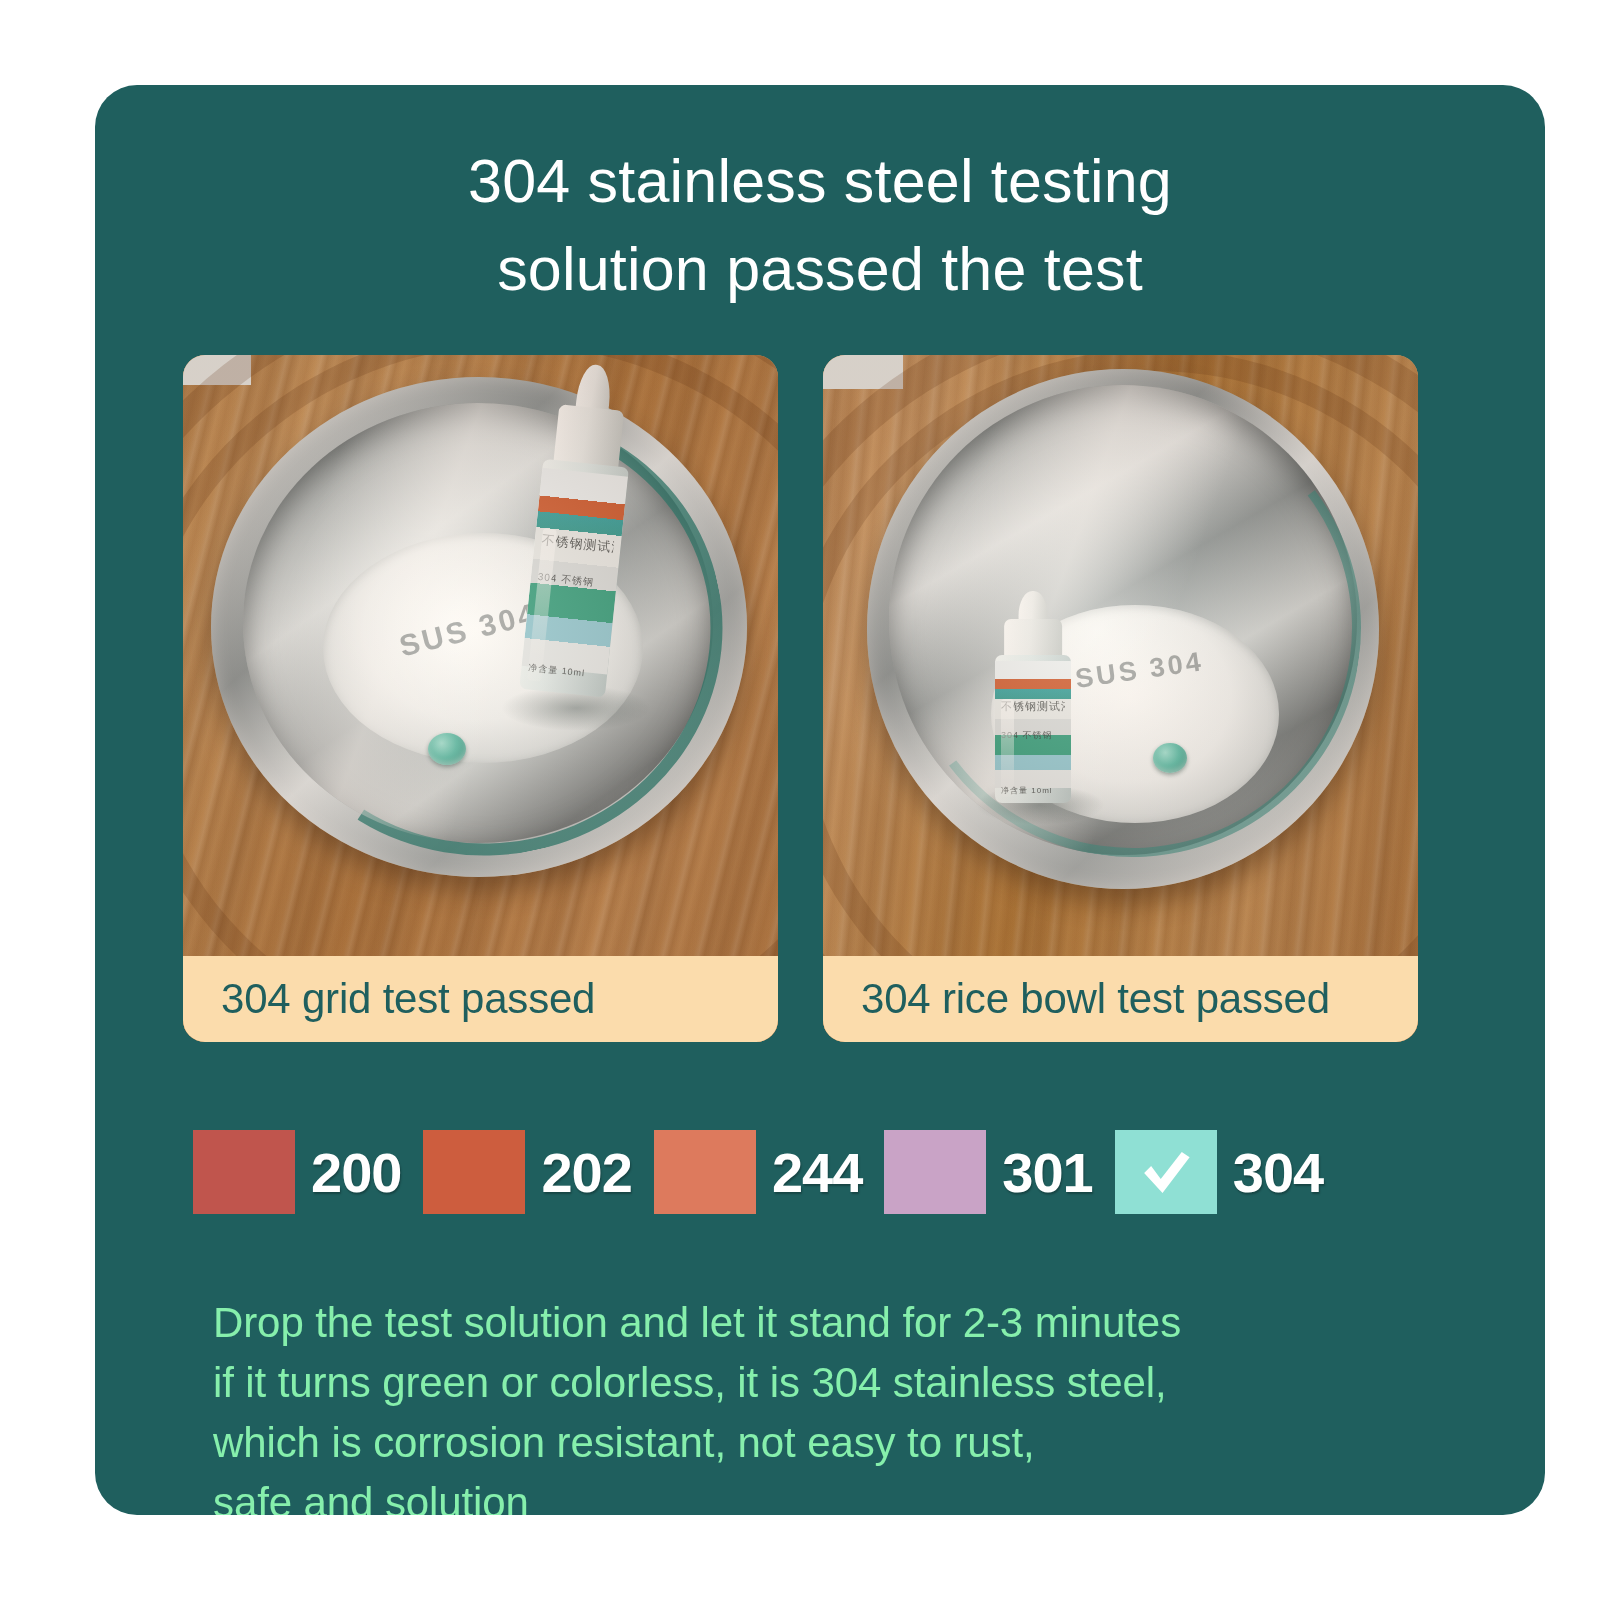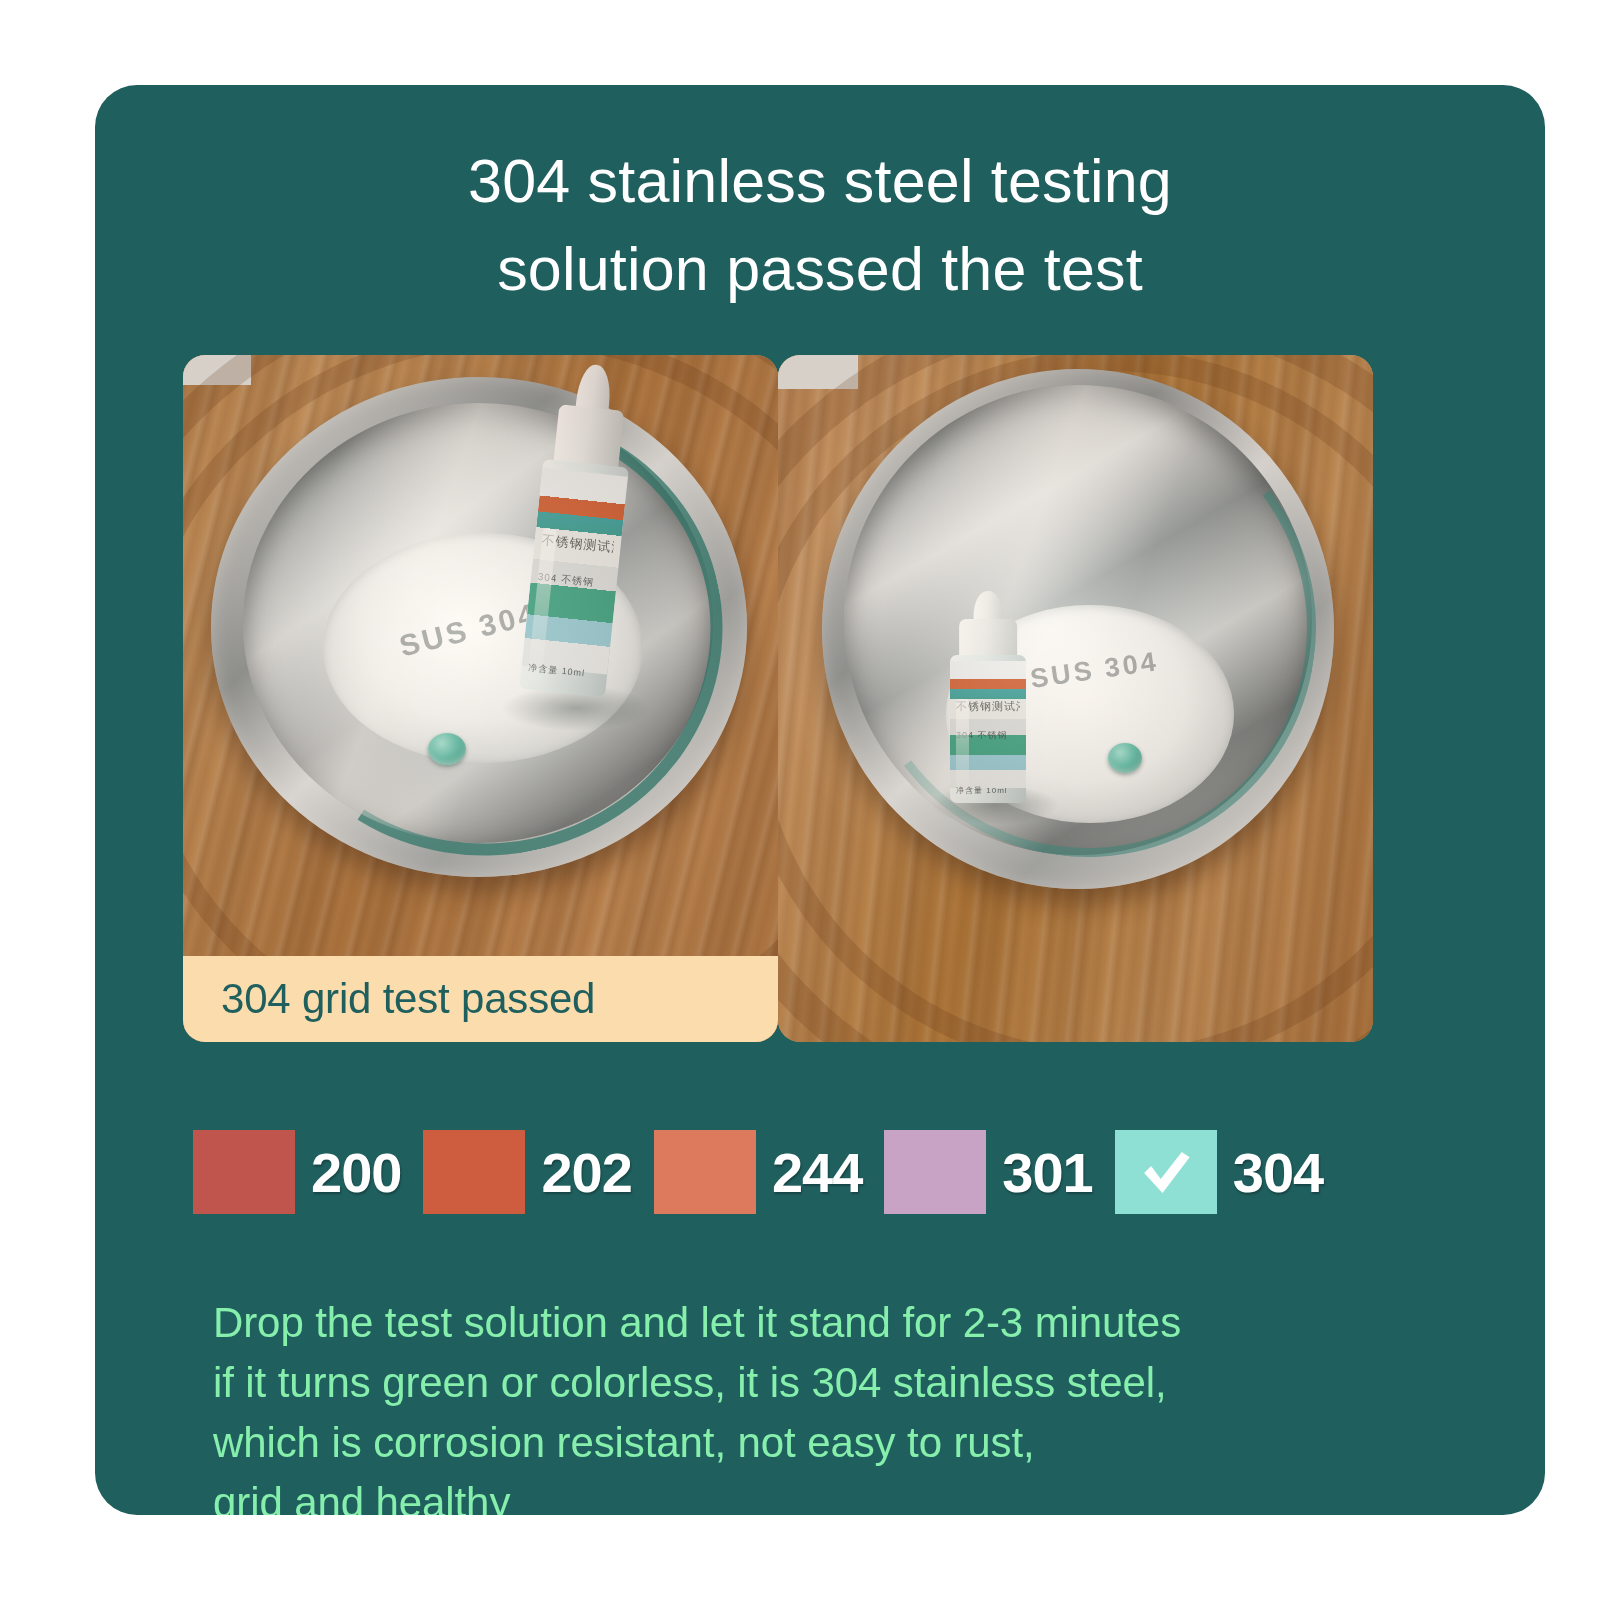--- a/index.html
+++ b/index.html
@@ -43,20 +43,21 @@
   #title-block .tline { display: block; white-space: pre; }
 
   
   #photo-row {
     position: absolute;
     left: 88px;
     top: 270px;
     width: 1235px;
     height: 666px;
     display: flex;
+    justify-content: space-between;
   }
   .photo-card {
     position: relative;
     width: 595px;
     height: 687px;
     border-radius: 22px;
     overflow: hidden;
     background: #caa membership;
     background: #c79a6a;
   }
@@ -380,20 +381,23 @@
             <div class="cn" style="top:30%; font-size:11px;">不锈钢测试液</div>
             <div class="cn" style="top:50%; font-size:9px;">304 不锈钢</div>
             <div class="cn" style="top:88%; font-size:8px;">净含量  10ml</div>
             <div class="gloss"></div>
           </div>
         </div>
 
         <div class="photo-hl"></div>
       </div>
 
+      <div class="caption-bar">
+        <span class="caption-text">304 rice bowl test passed</span>
+      </div>
     </div>
 
   </div>
 
   <div id="swatch-row">
 
     <div class="swatch-item">
       <div class="swatch-chip" style="background:#c0554d;"></div>
       <div class="swatch-label">200</div>
     </div>
@@ -421,16 +425,16 @@
       </div>
       <div class="swatch-label">304</div>
     </div>
 
   </div>
 
   <div id="description">
     <span class="dline">Drop the test solution and let it stand for 2-3 minutes</span>
     <span class="dline">if it turns green or colorless, it is 304 stainless steel,</span>
     <span class="dline">which is corrosion resistant, not easy to rust,</span>
-    <span class="dline">grid and healthy</span>
+    <span class="dline">safe and solution</span>
   </div>
 
 </div>
 
 </body></html>

